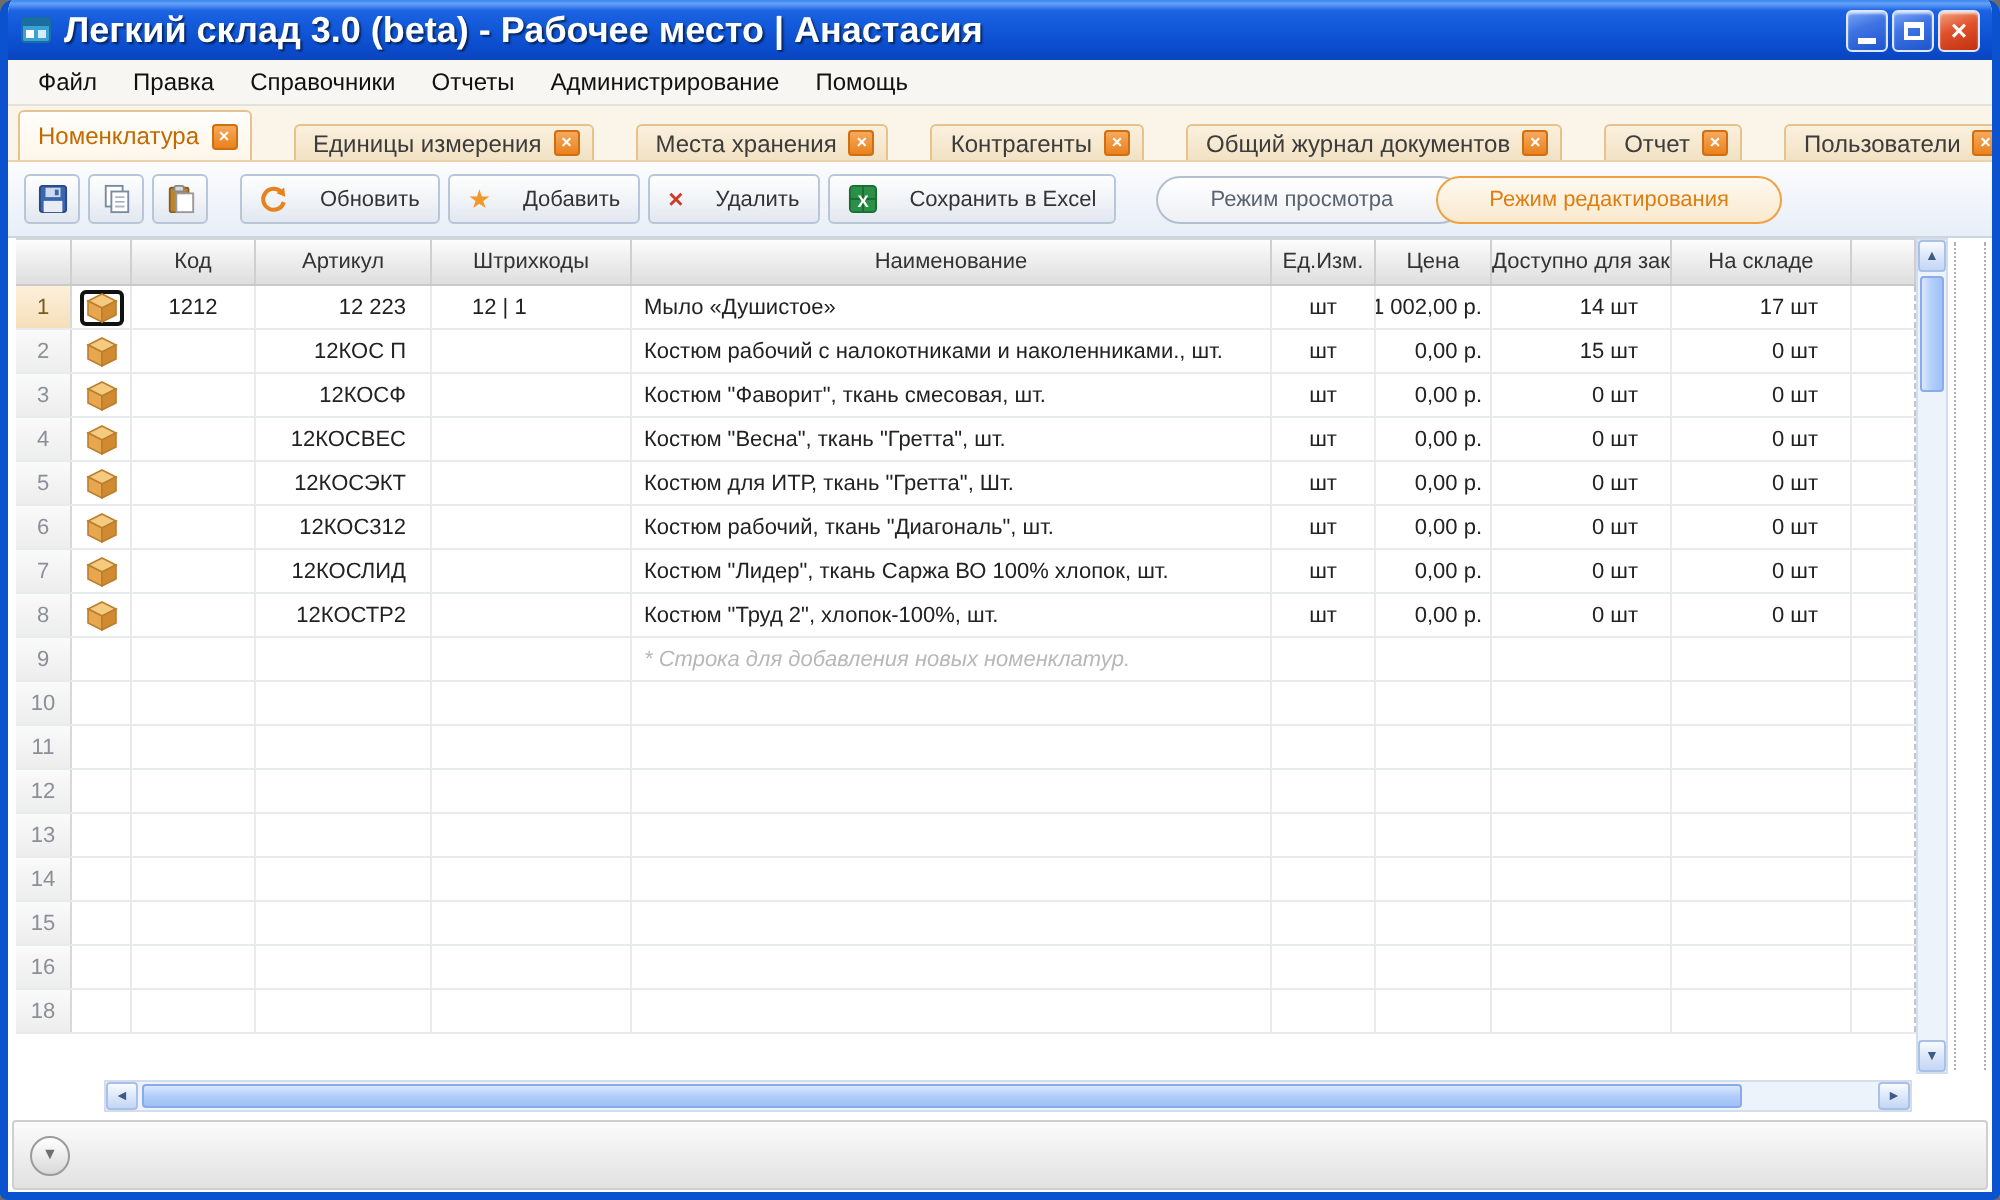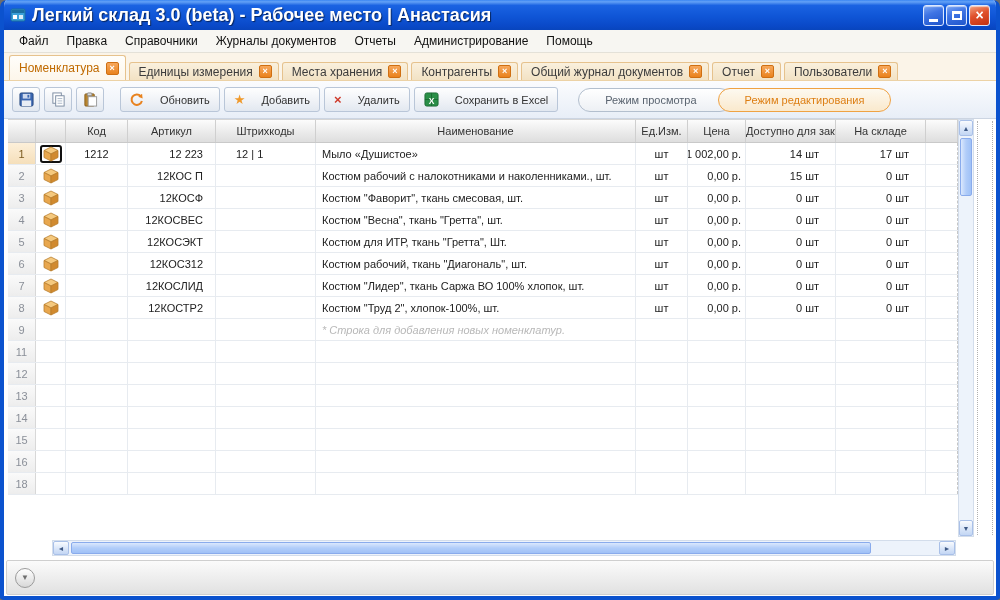--- a/index.html
+++ b/index.html
@@ -16,21 +16,21 @@
   .wbtn{width:21px;height:21px;border:1px solid #dce8ff;border-radius:3px;color:#fff;
     background:linear-gradient(160deg,#7ca7f4,#3f74e4 40%,#1e55cc);display:flex;align-items:center;justify-content:center;
     box-shadow:inset 0 1px 1px rgba(255,255,255,.6);}
   .wbtn.close{background:linear-gradient(160deg,#f2a27f,#e0502b 45%,#c23110);font-size:14px;font-weight:bold;line-height:1;}
   .glyph-min{width:9px;height:3px;background:#fff;margin-top:10px;}
   .glyph-max{width:10px;height:9px;border:2px solid #fff;border-top-width:3px;}
   
   .menubar{height:23px;flex:0 0 23px;background:#f7f6f2;border-bottom:1px solid #e4e1d8;display:flex;align-items:center;padding:0 6px;}
   .menu-item{padding:3px 9px;font-size:12px;color:#111;white-space:nowrap;}
   
-  .tabstrip{height:28px;flex:0 0 28px;background:#fbf4e8;border-bottom:1px solid #ecd2a6;display:flex;align-items:flex-end;padding:0 5px;gap:3px;}
+  .tabstrip{height:28px;flex:0 0 28px;background:#fbf4e8;border-bottom:1px solid #ecd2a6;display:flex;align-items:flex-end;padding:0 5px;gap:21px;}
   .tab{height:18px;display:flex;align-items:center;gap:6px;padding:0 6px 0 9px;margin-bottom:0;
     border:1px solid #e6c28d;border-bottom:none;border-radius:3px 3px 0 0;
     background:linear-gradient(180deg,#faf0dd,#f2e2c4);font-size:12px;color:#3c3c3c;white-space:nowrap;}
   .tab.active{height:25px;background:linear-gradient(180deg,#fffefb,#fdf6ea);color:#c06a00;}
   .tab-close{width:13px;height:13px;flex:0 0 13px;border-radius:2px;border:1px solid #cf6f12;color:#fff;
     background:linear-gradient(180deg,#f7a85c,#e9821d);font-size:9px;line-height:11px;text-align:center;font-weight:bold;}
   
   .toolbar{height:38px;flex:0 0 38px;background:linear-gradient(180deg,#fbfcfe,#e8eef7);
     border-bottom:1px solid #ccd5e2;display:flex;align-items:center;padding:0 8px;gap:4px;}
   .tbtn{height:25px;border:1px solid #b9c6d8;border-radius:3px;display:flex;align-items:center;gap:16px;padding:0 9px;
@@ -111,21 +111,20 @@
       <div class="wbtn close">
           <span>×</span>
         </div>
     </div>
   </div>
 
   <div class="menubar">
     <span class="menu-item">Файл</span>
     <span class="menu-item">Правка</span>
     <span class="menu-item">Справочники</span>
-    <span class="menu-item">Журналы документов</span>
     <span class="menu-item">Отчеты</span>
     <span class="menu-item">Администрирование</span>
     <span class="menu-item">Помощь</span>
   </div>
 
   <div class="tabstrip">
     <div class="tab active">
       <span>Номенклатура</span>
       <span class="tab-close">×</span>
     </div>
@@ -416,20 +415,33 @@
             <div class="cell c-art"></div>
             <div class="cell c-bar"></div>
             <div class="cell c-name hint">* Строка для добавления новых номенклатур.</div>
             <div class="cell c-unit"></div>
             <div class="cell c-price"></div>
             <div class="cell c-avail"></div>
             <div class="cell c-stock"></div>
             <div class="cell c-fill"></div>
           </div>
           <div class="grid-row">
+            <div class="cell c-num">10</div>
+            <div class="cell c-icon"></div>
+            <div class="cell c-code"></div>
+            <div class="cell c-art"></div>
+            <div class="cell c-bar"></div>
+            <div class="cell c-name"></div>
+            <div class="cell c-unit"></div>
+            <div class="cell c-price"></div>
+            <div class="cell c-avail"></div>
+            <div class="cell c-stock"></div>
+            <div class="cell c-fill"></div>
+          </div>
+          <div class="grid-row">
             <div class="cell c-num">11</div>
             <div class="cell c-icon"></div>
             <div class="cell c-code"></div>
             <div class="cell c-art"></div>
             <div class="cell c-bar"></div>
             <div class="cell c-name"></div>
             <div class="cell c-unit"></div>
             <div class="cell c-price"></div>
             <div class="cell c-avail"></div>
             <div class="cell c-stock"></div>

